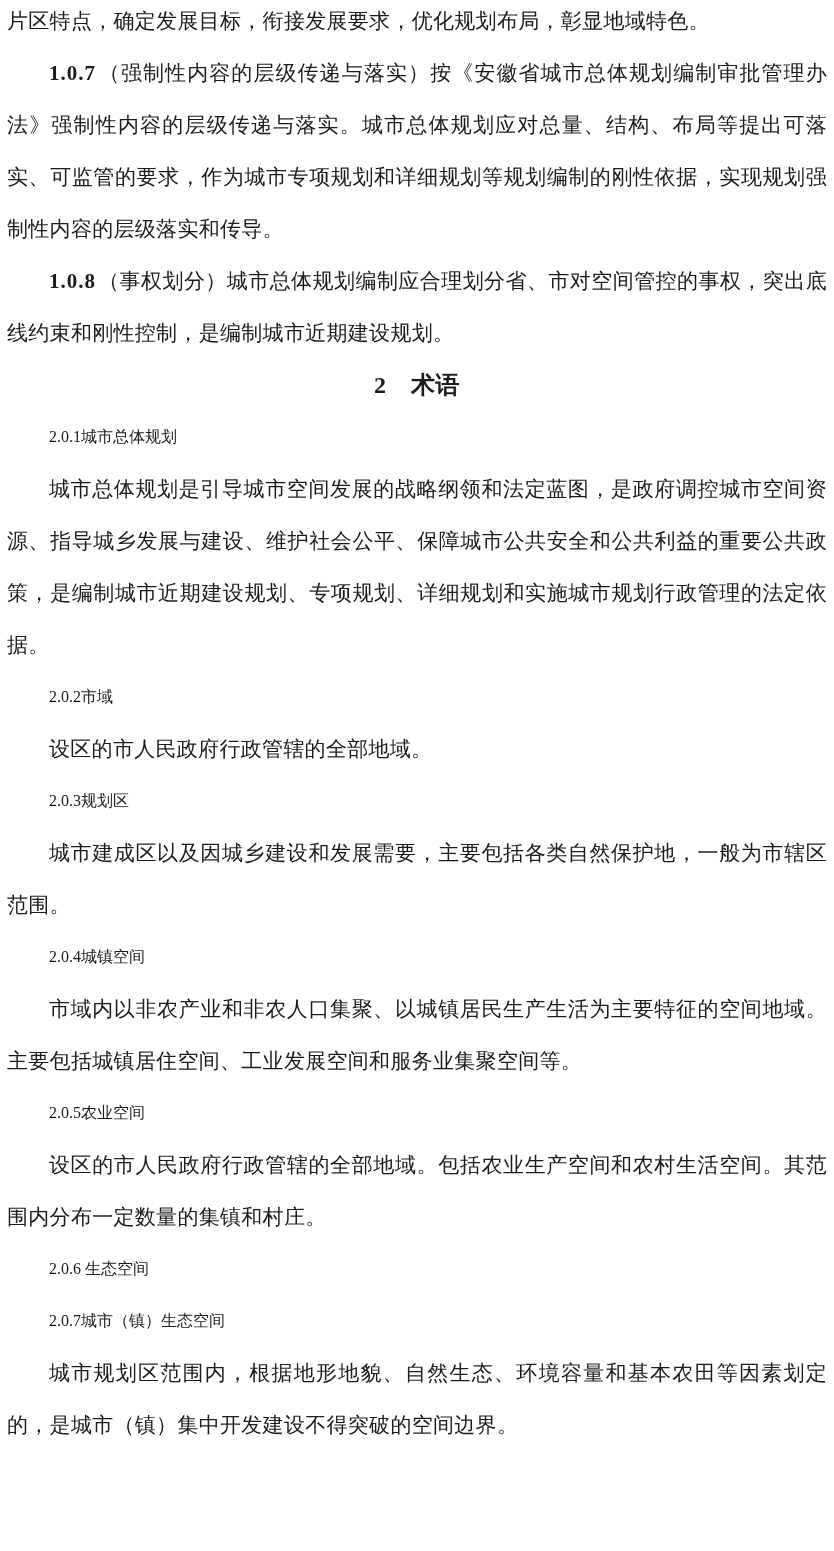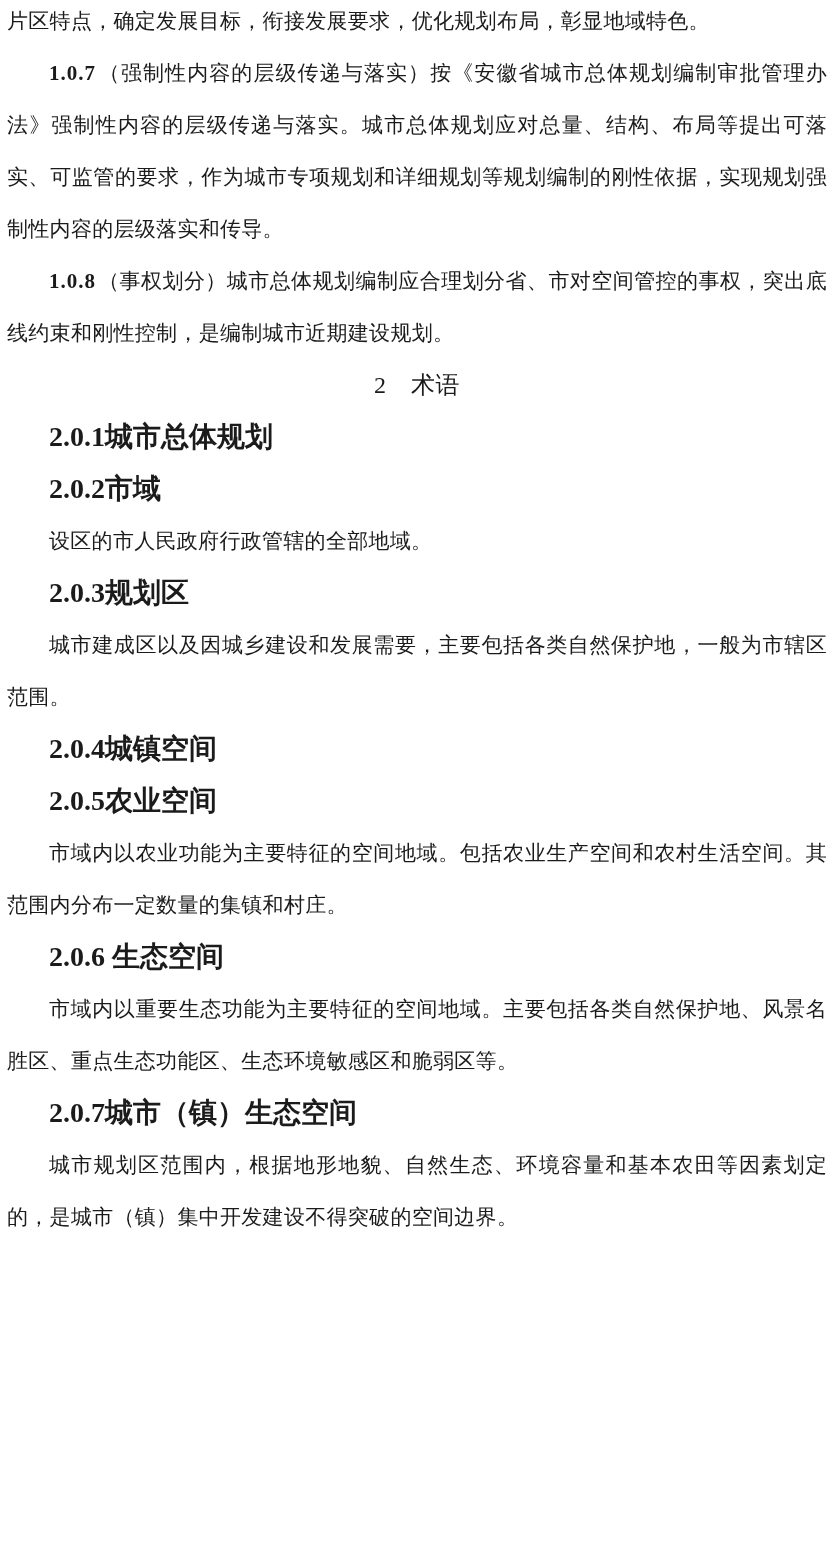--- a/index.html
+++ b/index.html
@@ -32,58 +32,59 @@
   }
   .para .item-num {
     font-weight: bold;
     letter-spacing: 1px;
     margin-right: 2px;
   }
   .chapter-heading {
     margin: 0;
     font-size: 24px;
     line-height: 52px;
-    font-weight: normal;
+    font-weight: bold;
     text-align: center;
     letter-spacing: 0.5px;
   }
   .term-heading {
     margin: 0;
     padding-left: 42px;
-    font-size: 28px;
+    font-size: 16px;
     line-height: 52px;
-    font-weight: bold;
+    font-weight: normal;
     text-align: left;
   }
 </style>
 </head>
 <body>
 
 <div class="page">
 
   <p class="para">片区特点，确定发展目标，衔接发展要求，优化规划布局，彰显地域特色。</p>
 
   <p class="para indent"><b class="item-num">1.0.7</b><span>（强制性内容的层级传递与落实）按《安徽省城市总体规划编制审批管理办法》强制性内容的层级传递与落实。城市总体规划应对总量、结构、布局等提出可落实、可监管的要求，作为城市专项规划和详细规划等规划编制的刚性依据，实现规划强制性内容的层级落实和传导。</span></p>
 
   <p class="para indent"><b class="item-num">1.0.8</b><span>（事权划分）城市总体规划编制应合理划分省、市对空间管控的事权，突出底线约束和刚性控制，是编制城市近期建设规划。</span></p>
 
   <h1 class="chapter-heading">2　术语</h1>
 
   <h2 class="term-heading">2.0.1城市总体规划</h2>
+  <p class="para indent">城市总体规划是引导城市空间发展的战略纲领和法定蓝图，是政府调控城市空间资源、指导城乡发展与建设、维护社会公平、保障城市公共安全和公共利益的重要公共政策，是编制城市近期建设规划、专项规划、详细规划和实施城市规划行政管理的法定依据。</p>
 
   <h2 class="term-heading">2.0.2市域</h2>
   <p class="para indent">设区的市人民政府行政管辖的全部地域。</p>
 
   <h2 class="term-heading">2.0.3规划区</h2>
   <p class="para indent">城市建成区以及因城乡建设和发展需要，主要包括各类自然保护地，一般为市辖区范围。</p>
 
   <h2 class="term-heading">2.0.4城镇空间</h2>
+  <p class="para indent">市域内以非农产业和非农人口集聚、以城镇居民生产生活为主要特征的空间地域。主要包括城镇居住空间、工业发展空间和服务业集聚空间等。</p>
 
   <h2 class="term-heading">2.0.5农业空间</h2>
-  <p class="para indent">市域内以农业功能为主要特征的空间地域。包括农业生产空间和农村生活空间。其范围内分布一定数量的集镇和村庄。</p>
+  <p class="para indent">设区的市人民政府行政管辖的全部地域。包括农业生产空间和农村生活空间。其范围内分布一定数量的集镇和村庄。</p>
 
   <h2 class="term-heading">2.0.6 生态空间</h2>
-  <p class="para indent">市域内以重要生态功能为主要特征的空间地域。主要包括各类自然保护地、风景名胜区、重点生态功能区、生态环境敏感区和脆弱区等。</p>
 
   <h2 class="term-heading">2.0.7城市（镇）生态空间</h2>
   <p class="para indent">城市规划区范围内，根据地形地貌、自然生态、环境容量和基本农田等因素划定的，是城市（镇）集中开发建设不得突破的空间边界。</p>
 
 </div>
 
 </body></html>

